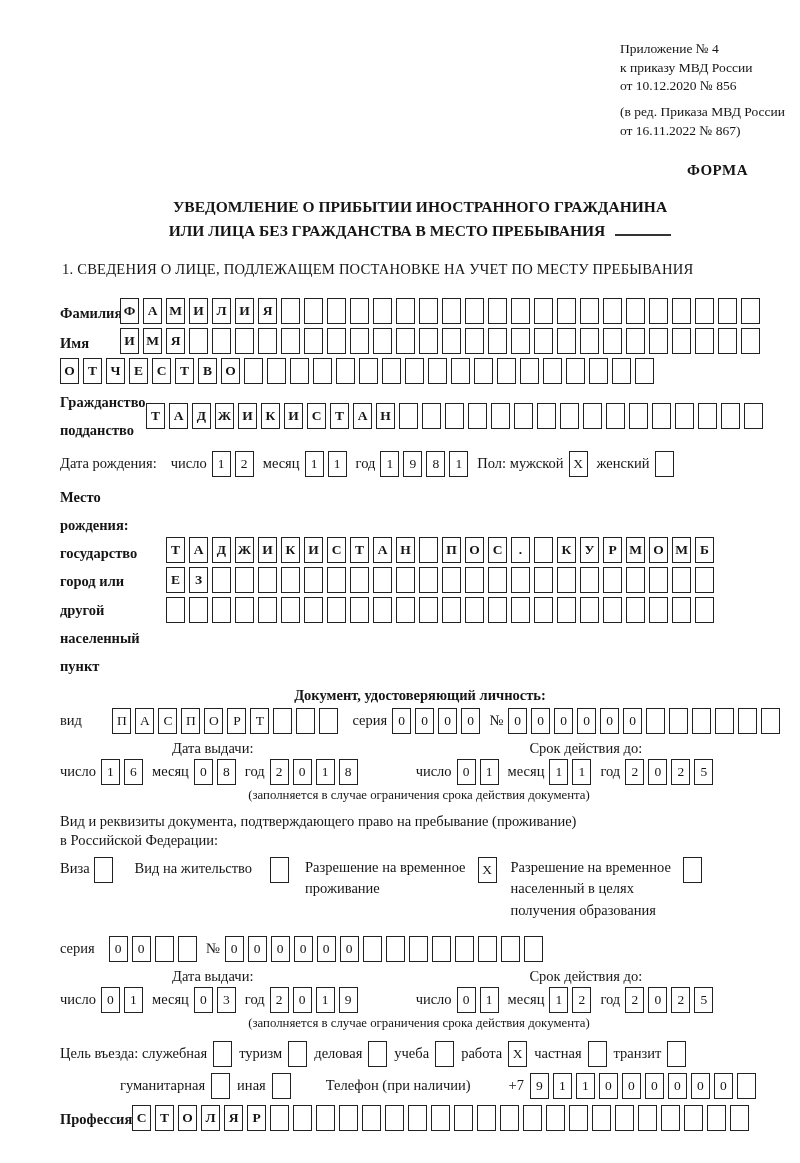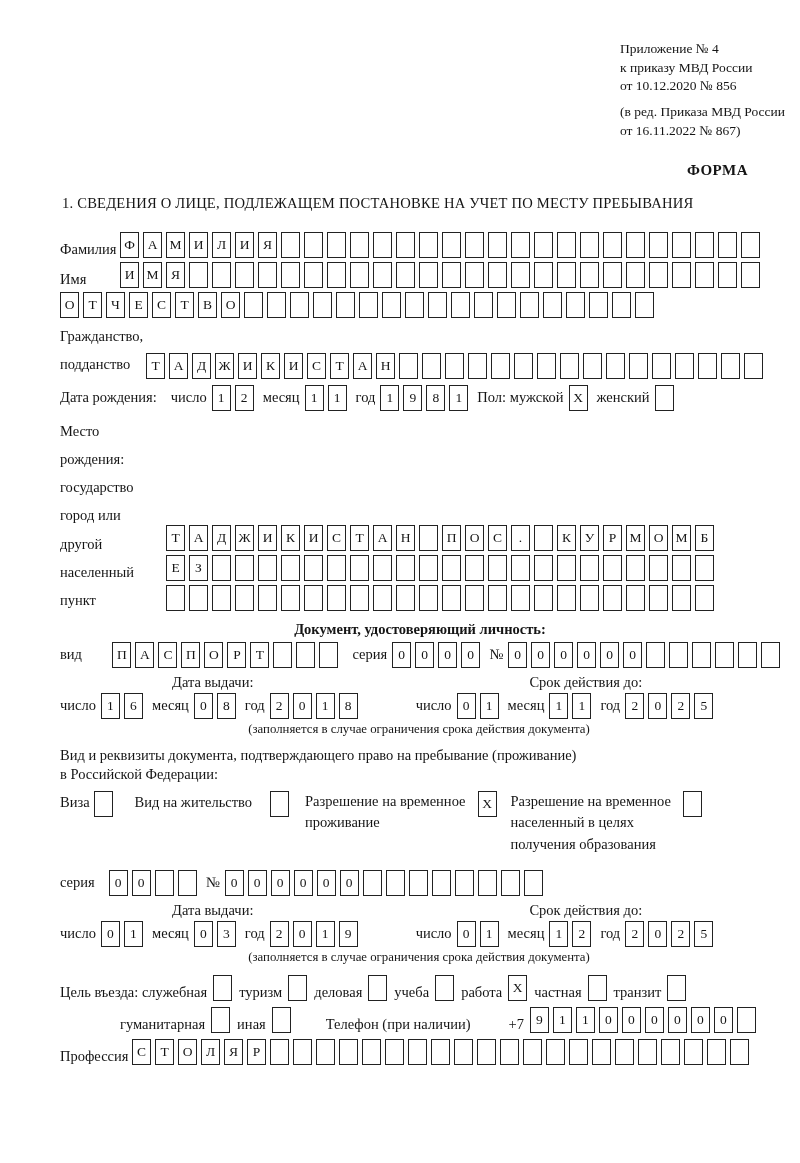--- a/index.html
+++ b/index.html
@@ -12,21 +12,21 @@
   
   .annex{margin-left:560px;width:185px;font-size:13.5px;line-height:1.38;}
   .annex div{white-space:nowrap;}
   .annex-note{margin-top:7px;}
   .forma{font-weight:bold;text-align:right;padding-right:32px;margin:22px 0 16px;font-size:15px;letter-spacing:.5px;font-family:Liberation Serif, serif;}
   
   .title{text-align:center;font-weight:bold;font-size:15.5px;line-height:1.55;margin-bottom:18px;}
   .blank-line{display:inline-block;width:56px;border-bottom:2px solid #333;height:14px;margin-left:10px;}
   .sec-head{font-weight:normal;font-size:14.6px;margin:0 0 20px 2px;letter-spacing:.2px;}
   
-  .row{display:flex;align-items:flex-end;margin-bottom:4px;}
+  .row{display:flex;align-items:center;margin-bottom:4px;font-weight:bold;}
   .boxes{display:inline-flex;gap:4px;flex-wrap:nowrap;flex:0 0 auto;}
   .bx{
     box-sizing:border-box;flex:0 0 auto;width:19px;height:26px;
     border:1.7px solid #222;display:inline-flex;align-items:center;justify-content:center;
     font-size:13.5px;background:#fff;
   }
   .lbl{flex:0 0 auto;padding-top:4px;}
   .w52{width:52px;} .w85{width:86px;} .w105{width:106px;} .w70{width:72px;}
   .lblcol{flex:0 0 auto;line-height:1.95;}
   .boxcol .boxes{margin-bottom:4px;display:flex;}
@@ -35,21 +35,21 @@
   .drow{display:flex;align-items:center;margin-bottom:2px;}
   .dlbl{padding:0 5px 0 0;}
   .mlg{margin-left:9px;}
   .gap-mid{width:58px;flex:0 0 auto;}
   .note-right{text-align:center;font-size:12.8px;padding-right:2px;margin:3px 0 10px;}
   .plain{margin:2px 0;}
   
   .permit-row{display:flex;align-items:flex-start;margin:8px 0 14px;}
   .pcenter{text-align:left;line-height:1.5;}
   
-  .purp{display:flex;align-items:flex-end;margin-bottom:6px;flex-wrap:nowrap;}
+  .purp{display:flex;align-items:center;margin-bottom:6px;flex-wrap:nowrap;}
   .purp .boxes{margin:0 7px 0 6px;}
   .mt6{margin-top:6px;}
   .center-bold{font-weight:bold;text-align:center;margin:6px 0 4px;}
 </style>
 </head>
 <body>
 
 <div class="page">
 
   <div class="annex">
@@ -57,20 +57,26 @@
     <div>к приказу МВД России</div>
     <div>от 10.12.2020 № 856</div>
     <div class="annex-note">
       <div>(в ред. Приказа МВД России</div>
       <div>от 16.11.2022 № 867)</div>
     </div>
   </div>
 
   <div class="forma">ФОРМА</div>
 
+  <div class="title">
+    <div>УВЕДОМЛЕНИЕ О ПРИБЫТИИ ИНОСТРАННОГО ГРАЖДАНИНА</div>
+    <div>
+      <span>ИЛИ ЛИЦА БЕЗ ГРАЖДАНСТВА В МЕСТО ПРЕБЫВАНИЯ</span><span class="blank-line"></span>
+    </div>
+  </div>
 
   <div class="sec-head">1. СВЕДЕНИЯ О ЛИЦЕ, ПОДЛЕЖАЩЕМ ПОСТАНОВКЕ НА УЧЕТ ПО МЕСТУ ПРЕБЫВАНИЯ</div>
 
   <div class="row">
     <span class="lbl w52">Фамилия</span>
     <span style="width:8px"></span>
     <span class="boxes">
         <span class="bx">Ф</span>
         <span class="bx">А</span>
         <span class="bx">М</span>

